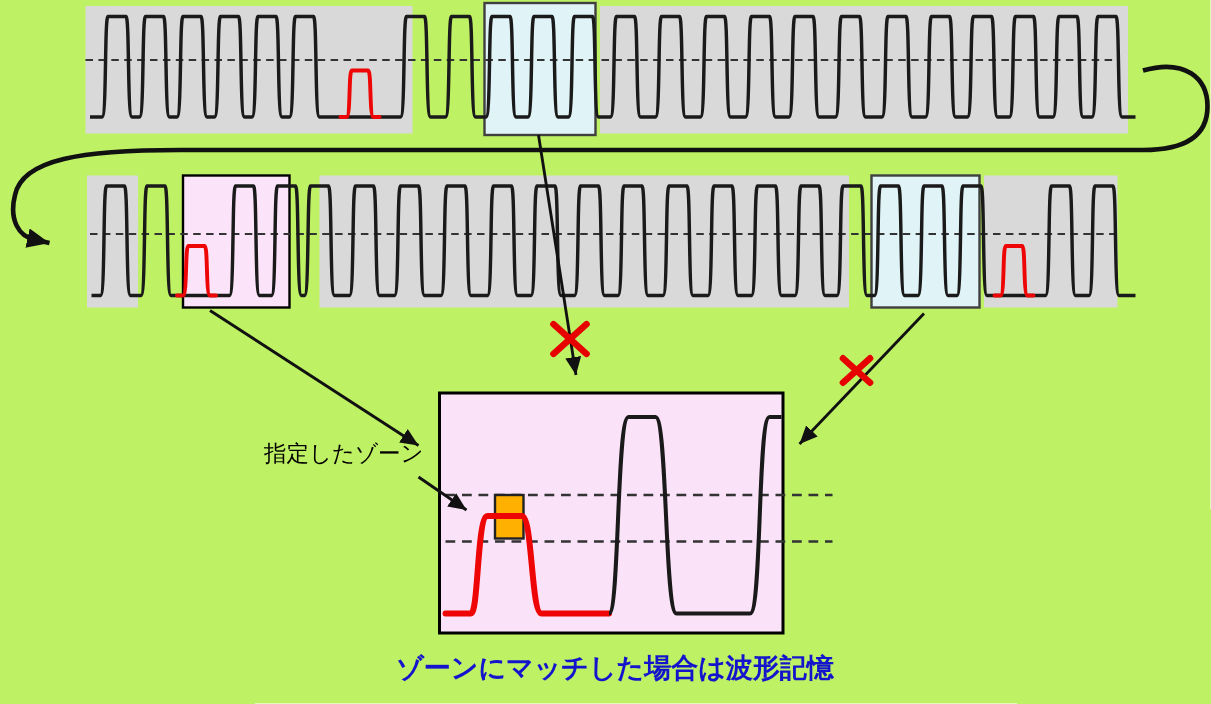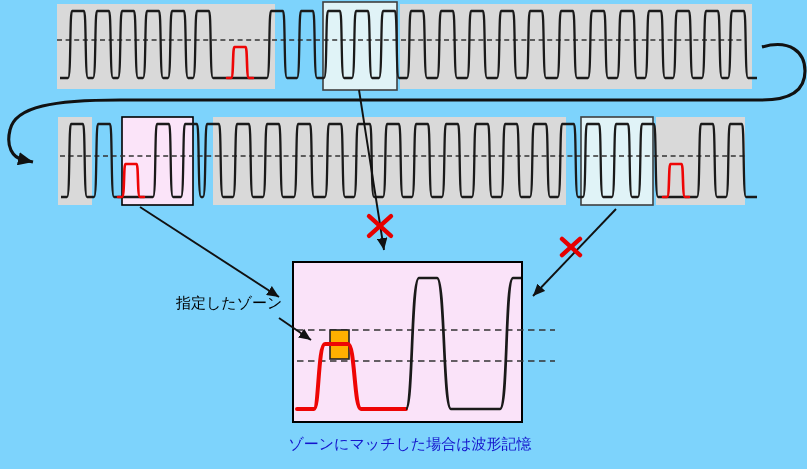--- a/index.html
+++ b/index.html
@@ -1,23 +1,23 @@
 <!DOCTYPE html>
 <html><head>
 <meta charset="utf-8">
 <style>
   html,body{margin:0;padding:0;background:#ffffff;}
   .stage{
     position:relative;width:807px;height:469px;overflow:hidden;
-    background:#7dd3fc;font-family:"Liberation Sans",sans-serif;
+    background:#bef264;font-family:"Liberation Sans",sans-serif;
   }
   .stage svg{position:absolute;left:0;top:0;}
   .txt{position:absolute;white-space:nowrap;line-height:1.1;}
   .zone-label{font-size:15px;color:#000000;}
-  .caption{font-size:15px;font-weight:normal;text-align:center;}
+  .caption{font-size:18px;font-weight:bold;text-align:center;}
 </style>
 </head>
 <body>
 
 <div class="stage">
   <svg id="canvas" width="807" height="469" viewBox="0 0 807 469">
       <defs>
         <marker id="ah" orient="auto" markerUnits="userSpaceOnUse" markerWidth="13" markerHeight="10.66" refX="12" refY="5.33">
           <path d="M0,0 L12,5.33 L0,10.66 Z" fill="#111111"></path>
         </marker>

